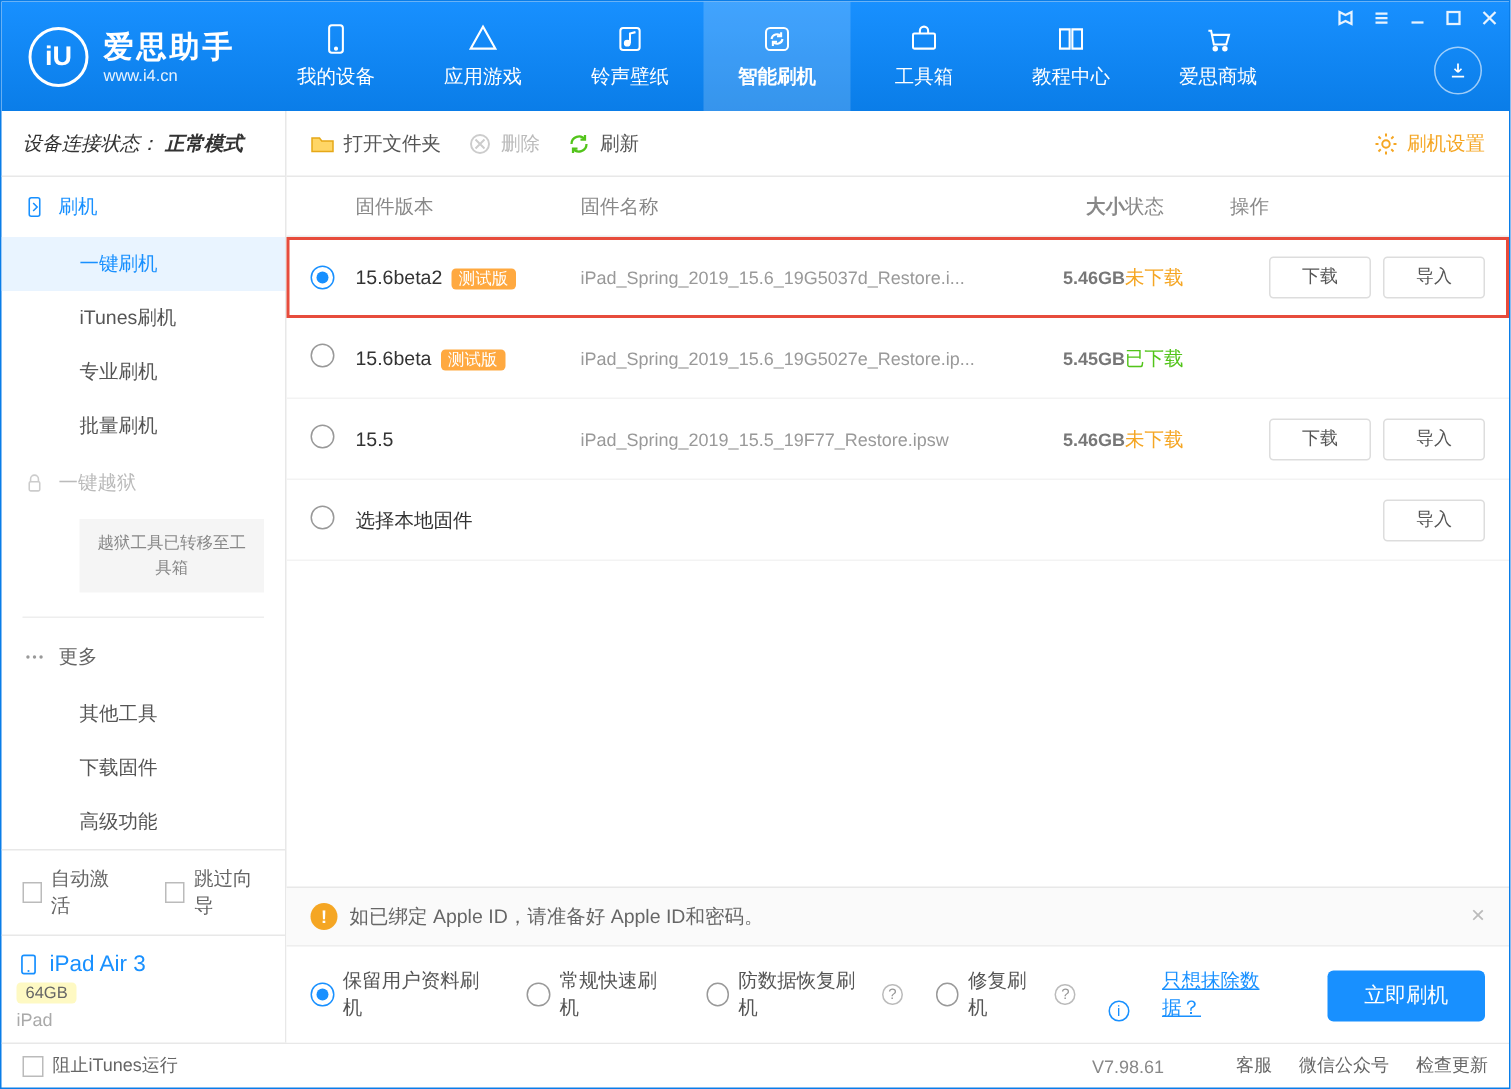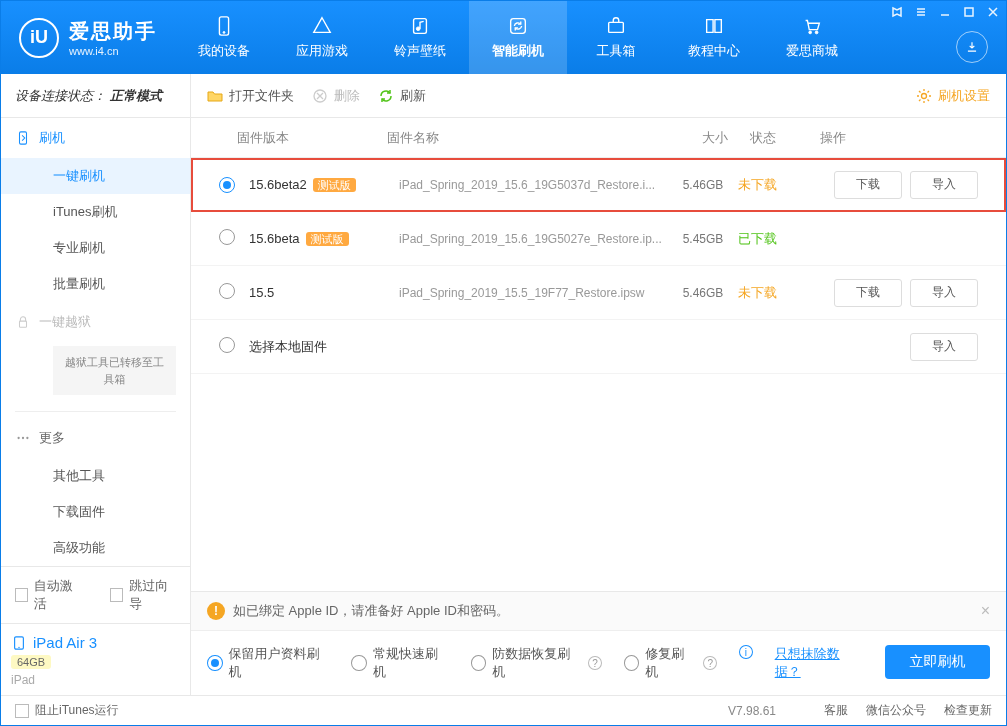--- a/index.html
+++ b/index.html
@@ -51,43 +51,43 @@
 .toolbar { height: 44px; border-bottom: 1px solid #e8e8e8; display: flex; align-items: center; padding: 0 16px; gap: 18px; }
 .tb-btn { display: flex; align-items: center; gap: 6px; cursor: pointer; color: #555; }
 .tb-btn.disabled { color: #bbb; }
 .tb-icon { width: 16px; height: 16px; display: flex; align-items: center; justify-content: center; }
 .tb-right { margin-left: auto; display: flex; align-items: center; gap: 6px; color: #f5a623; cursor: pointer; }
 
 .table-head { height: 40px; display: flex; align-items: center; padding: 0 16px; color: #888; border-bottom: 1px solid #eee; }
 .col-radio { width: 30px; }
 .col-ver { width: 150px; }
 .col-name { flex: 1; }
-.col-size { width: 70px; text-align: center; }
+.col-size { width: 70px; text-align: right; font-weight: bold; }
 .col-status { width: 70px; }
 .col-actions { width: 170px; display: flex; gap: 8px; justify-content: flex-end; }
 
-.row { height: 54px; display: flex; align-items: center; padding: 0 28px; border-bottom: 1px solid #f3f3f3; }
+.row { height: 54px; display: flex; align-items: center; padding: 0 16px; border-bottom: 1px solid #f3f3f3; }
 .row.highlighted { outline: 2px solid #e74c3c; outline-offset: -2px; }
 .radio { width: 16px; height: 16px; border: 1.5px solid #999; border-radius: 50%; display: inline-flex; align-items: center; justify-content: center; }
 .radio.on { border-color: #1890ff; }
 .radio.on::after { content: ""; width: 8px; height: 8px; background: #1890ff; border-radius: 50%; }
 .ver-text { color: #333; }
 .tag-beta { background: #ffa940; color: #fff; font-size: 11px; padding: 1px 5px; border-radius: 3px; margin-left: 6px; }
 .fw-name { color: #999; font-size: 12px; }
 .size { color: #777; font-size: 12px; }
 .st-nodl { color: #f5a623; }
 .st-dl { color: #52c41a; }
 .btn { min-width: 68px; height: 28px; border: 1px solid #ddd; background: #fff; border-radius: 3px; cursor: pointer; font-size: 12px; color: #555; display: inline-flex; align-items: center; justify-content: center; padding: 0 10px; }
 
 
 .bottom-panel { position: absolute; left: 0; right: 0; bottom: 0; border-top: 1px solid #e8e8e8; background: #fff; }
 .notice { display: flex; align-items: center; padding: 10px 16px; background: #fafafa; border-bottom: 1px solid #eee; gap: 8px; color: #666; }
 .notice-icon { width: 18px; height: 18px; background: #f5a623; border-radius: 50%; color: #fff; font-weight: bold; display: flex; align-items: center; justify-content: center; font-size: 12px; }
 .notice-close { margin-left: auto; color: #bbb; cursor: pointer; font-size: 16px; }
-.flash-opts { display: flex; align-items: flex-start; padding: 14px 16px; gap: 22px; }
+.flash-opts { display: flex; align-items: flex-end; padding: 14px 16px; gap: 22px; }
 .opt { display: flex; align-items: center; gap: 6px; color: #555; cursor: pointer; }
 .help-q { width: 14px; height: 14px; border: 1px solid #bbb; border-radius: 50%; font-size: 10px; color: #999; display: inline-flex; align-items: center; justify-content: center; margin-left: 2px; }
 .info-i { width: 14px; height: 14px; border: 1px solid #1890ff; border-radius: 50%; font-size: 10px; color: #1890ff; display: inline-flex; align-items: center; justify-content: center; }
 .link { color: #1890ff; text-decoration: underline; cursor: pointer; }
 .primary-btn { margin-left: auto; background: #1890ff; color: #fff; border: none; border-radius: 4px; width: 108px; height: 34px; font-size: 14px; cursor: pointer; }
 
 
 .statusbar { height: 30px; border-top: 1px solid #e8e8e8; display: flex; align-items: center; padding: 0 14px; font-size: 12px; color: #666; gap: 18px; }
 .statusbar .spacer { flex: 1; }
 .statusbar .ver { margin-right: 30px; color: #888; }

